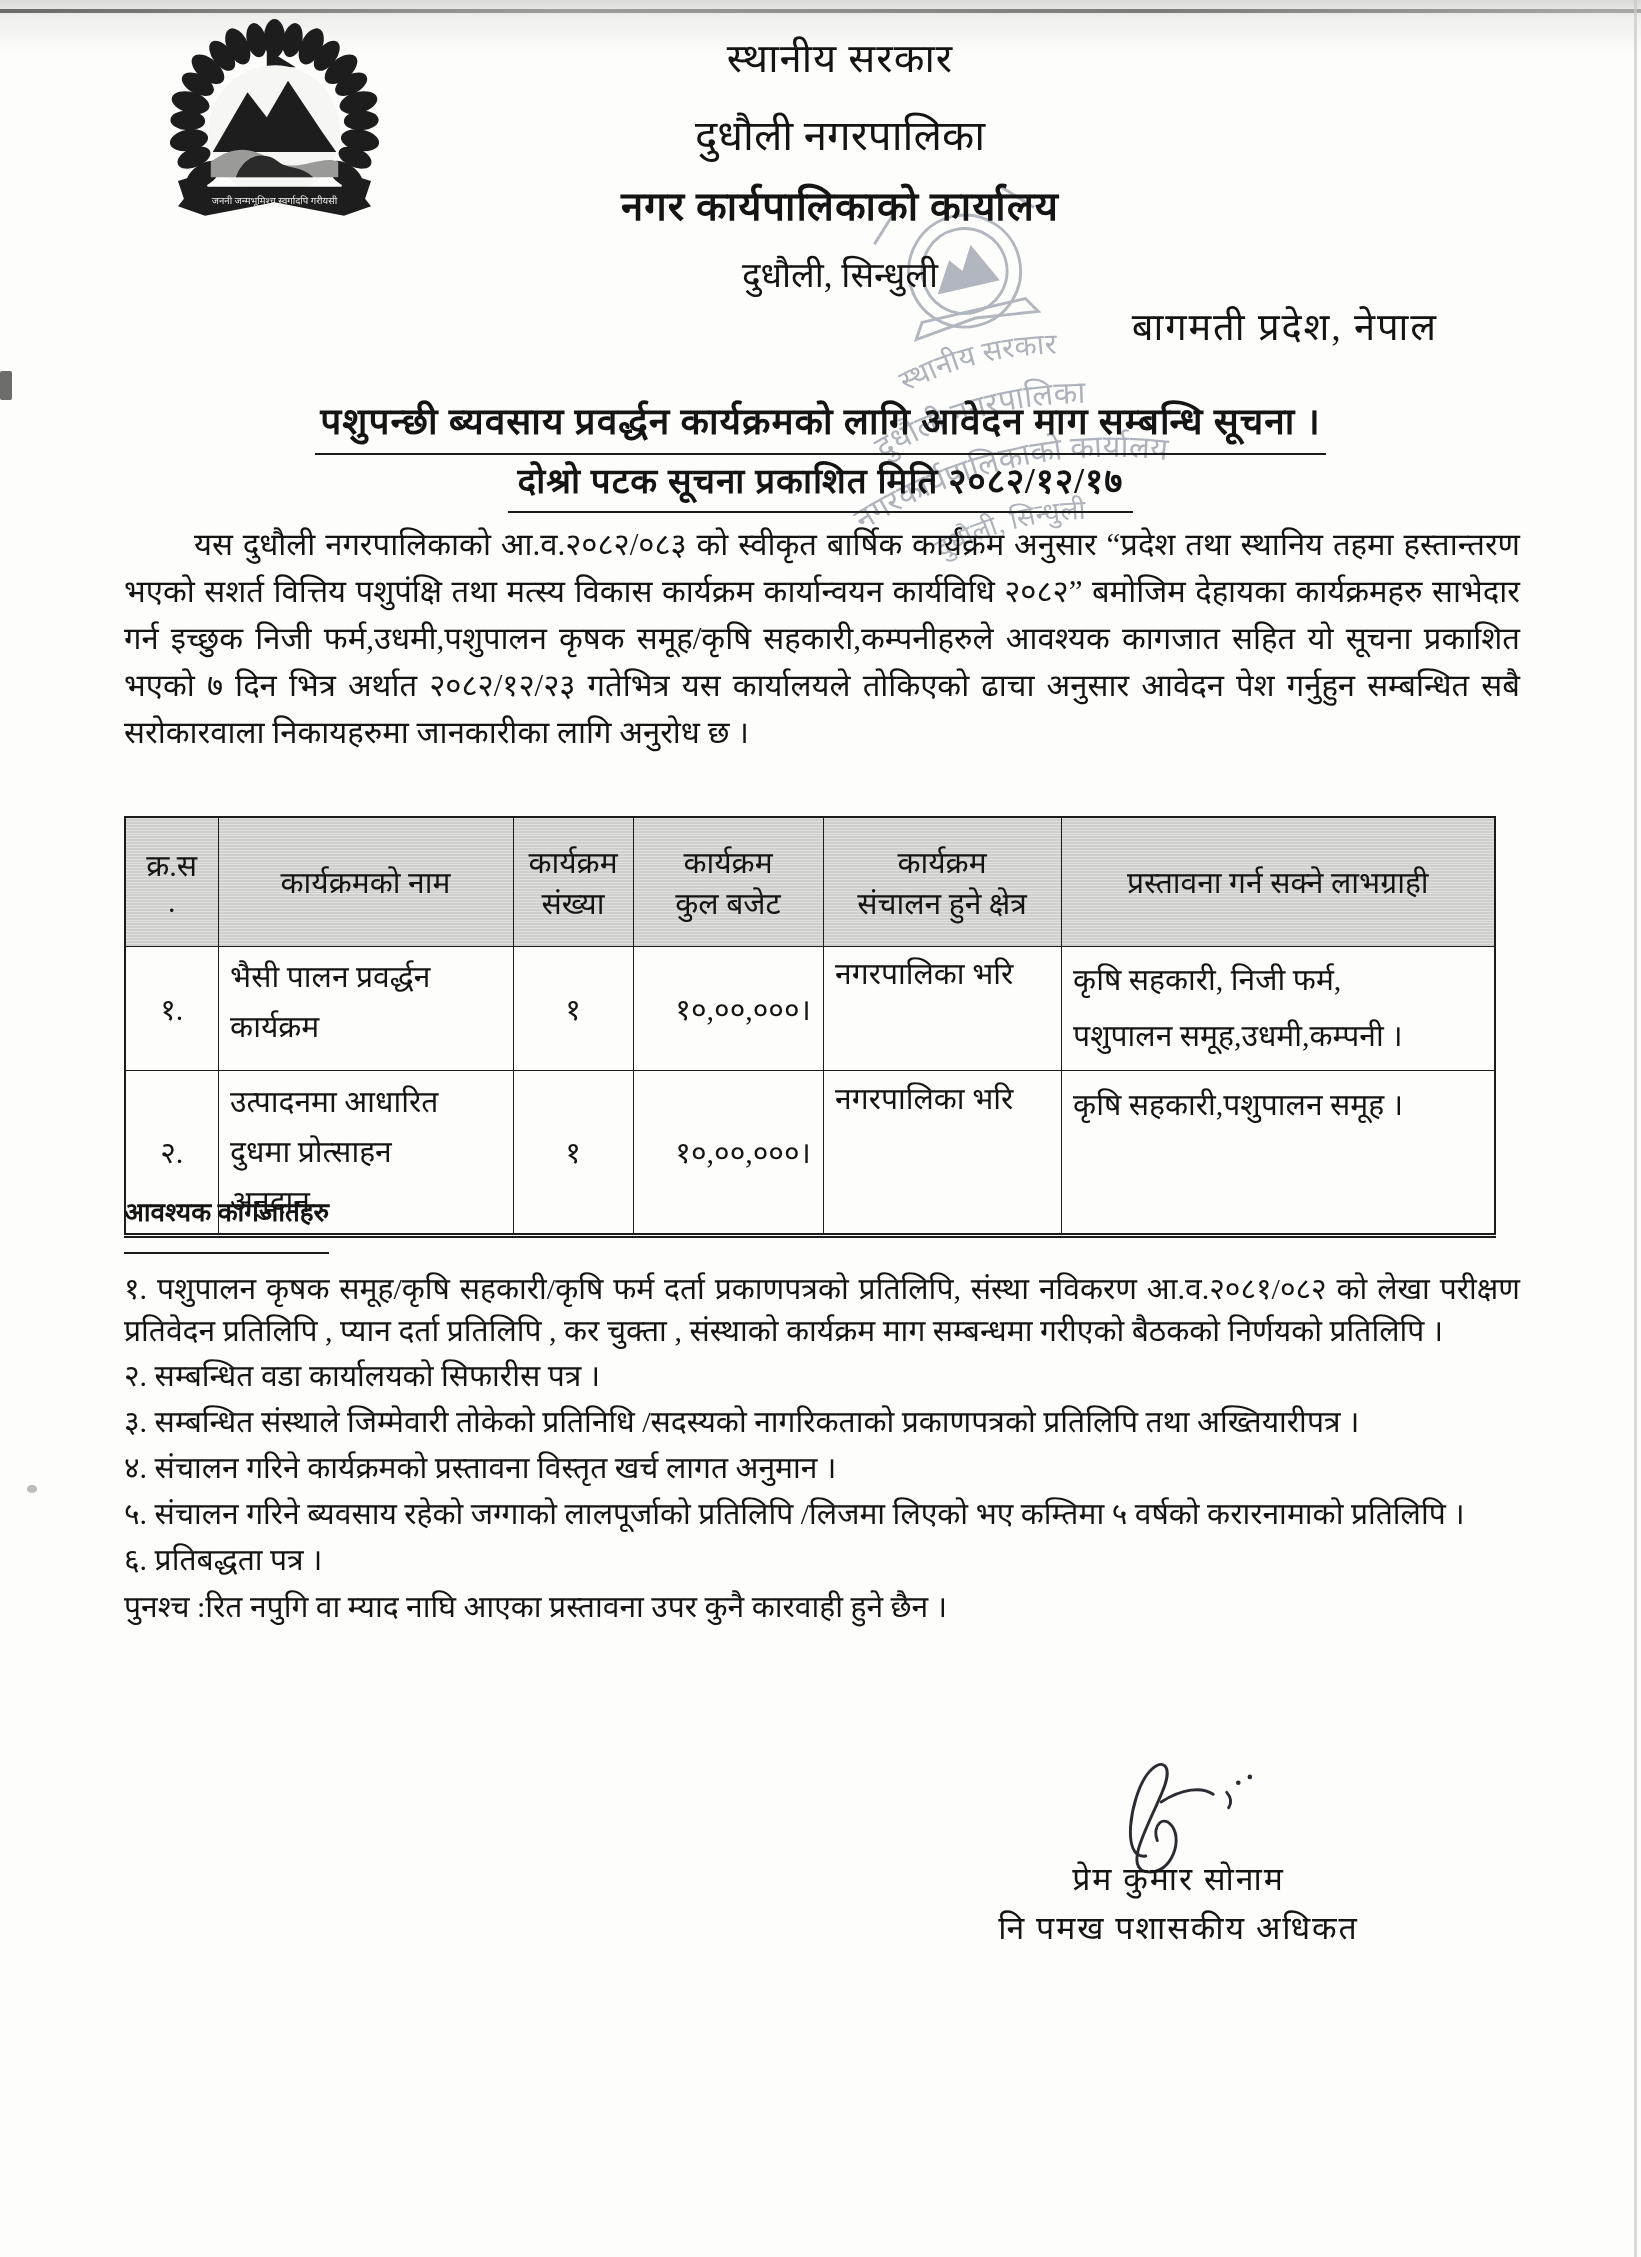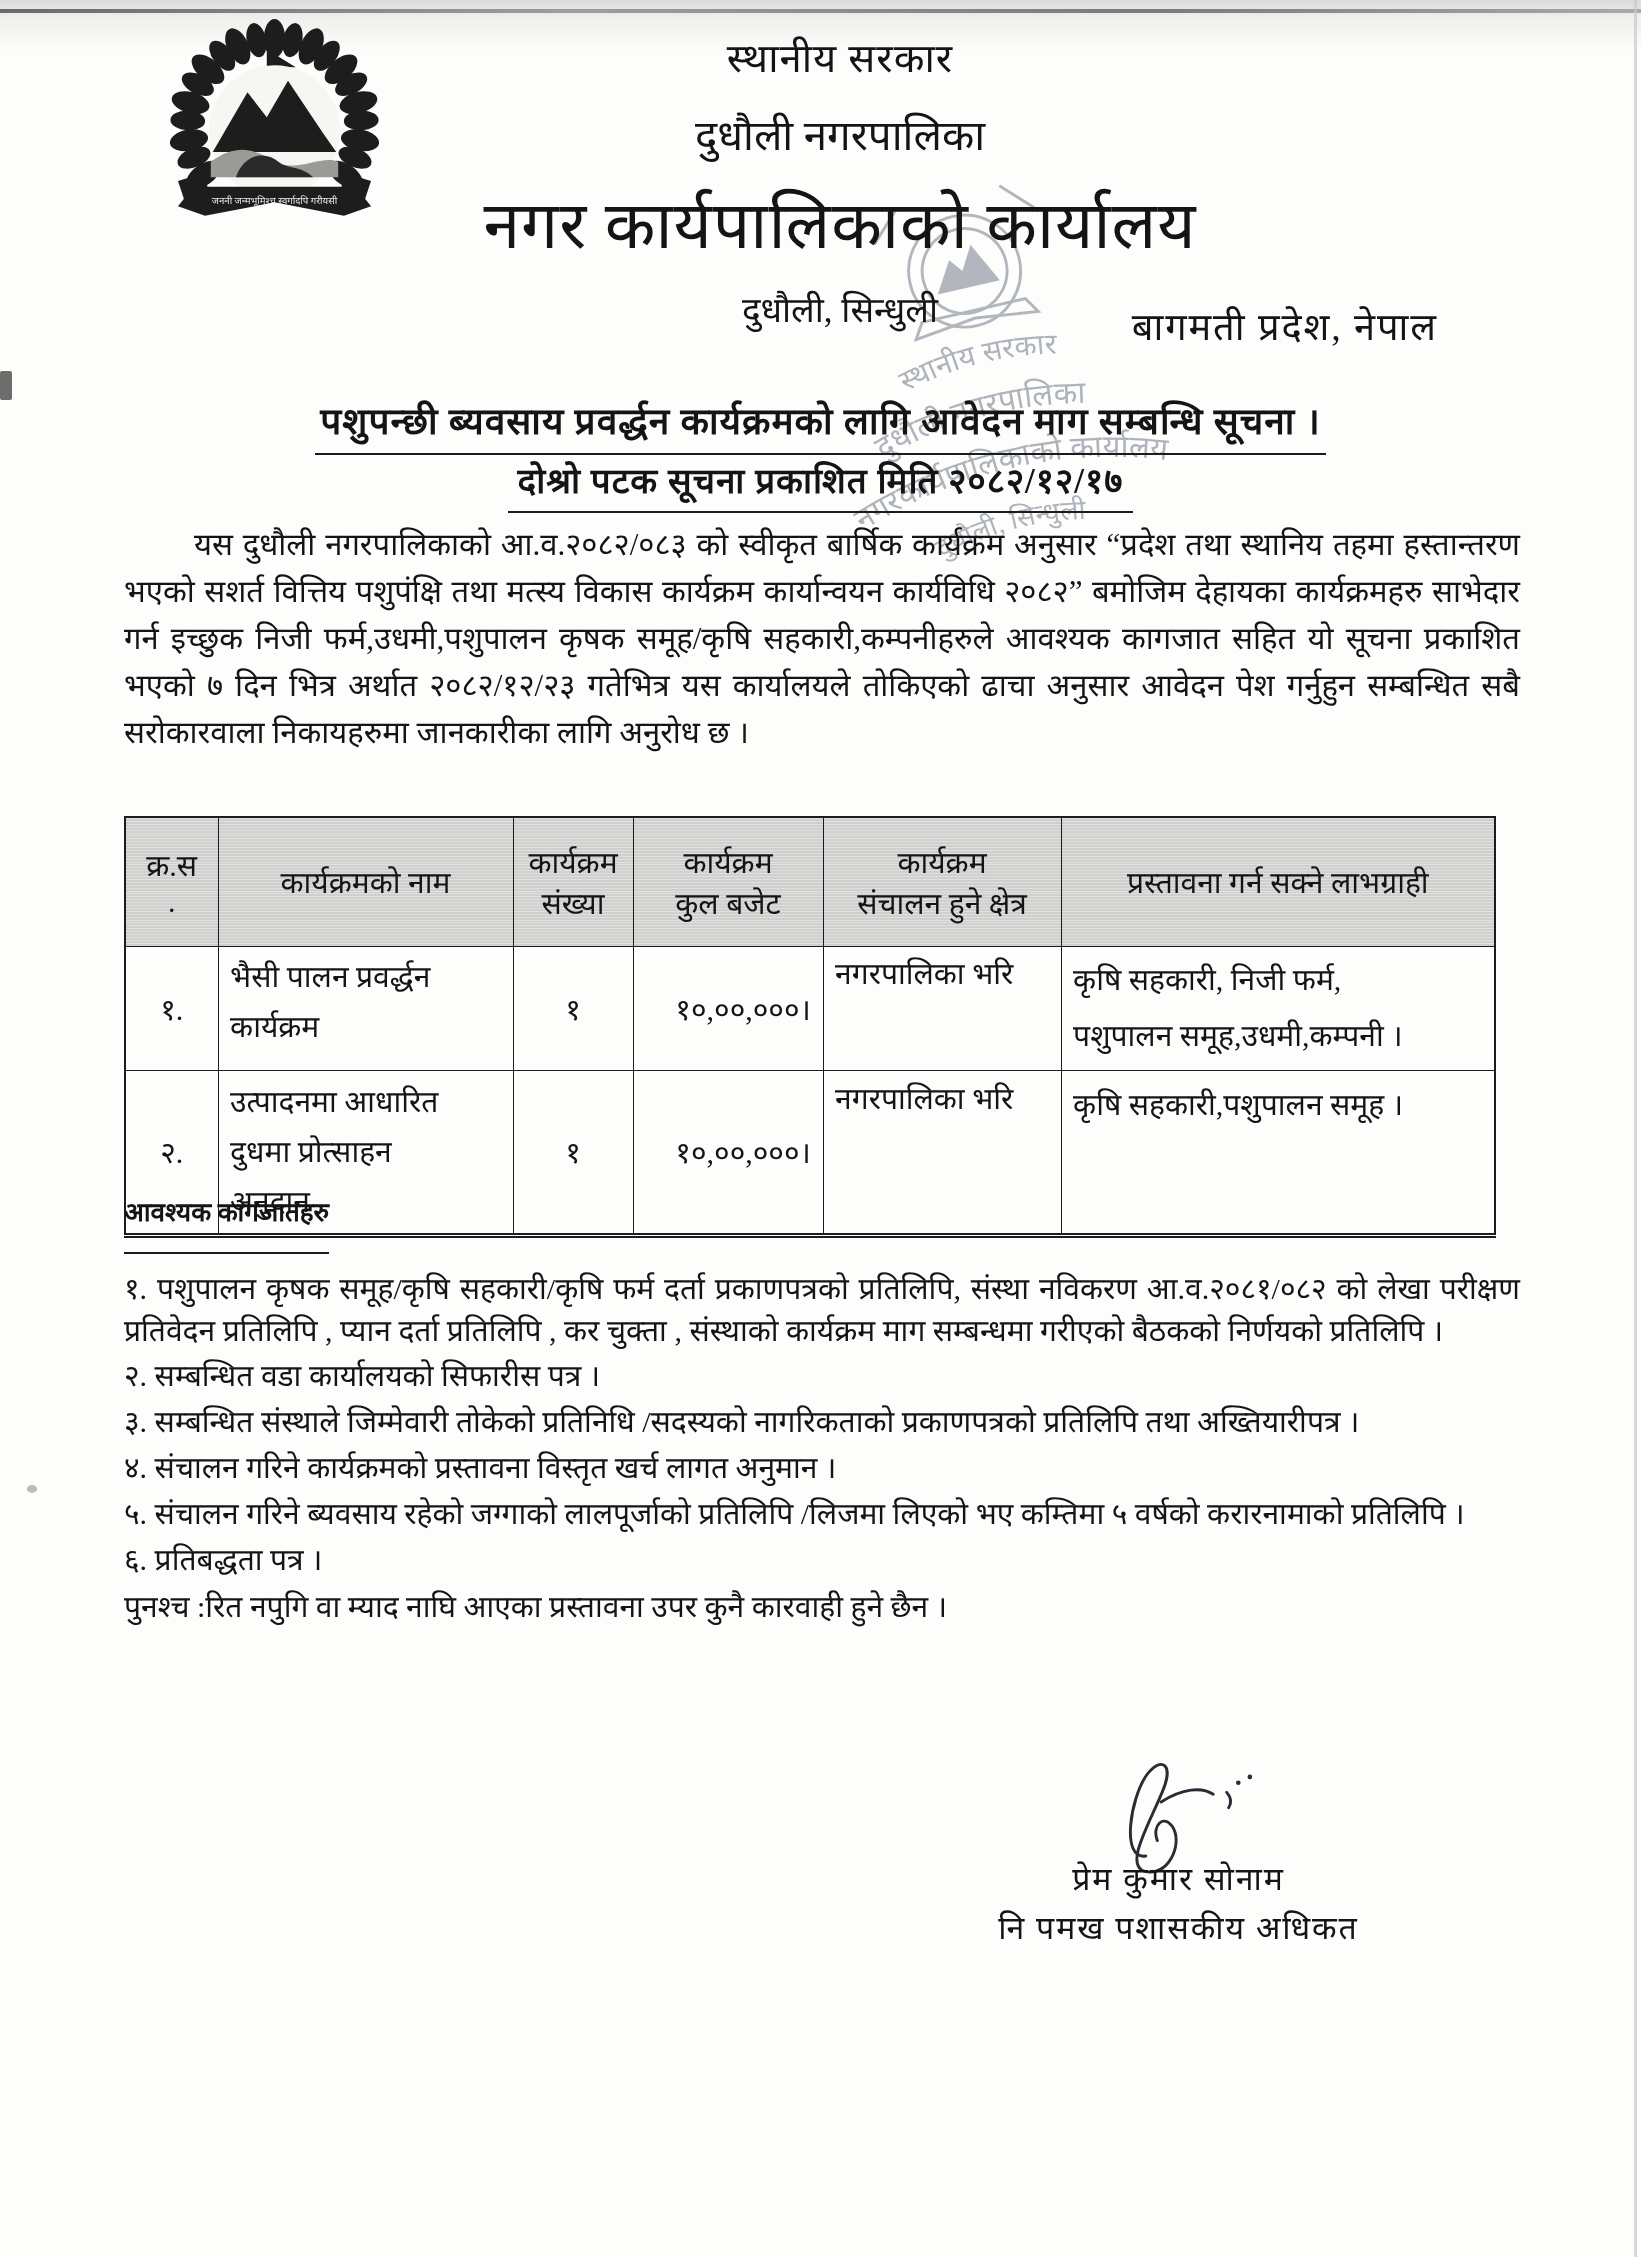--- a/index.html
+++ b/index.html
@@ -23,21 +23,21 @@
   .scan-left-mark{position:absolute;left:0;top:371px;width:11.6px;height:29px;background:#3c3c3c;opacity:.75;border-radius:1.9px;}
   .scan-left-dot{position:absolute;left:27px;top:1485px;width:9.7px;height:7.7px;background:#7a7a78;opacity:.5;border-radius:50%;}
 
   
   .logo{position:absolute;left:143px;top:17.4px;width:263px;height:249px;}
 
   
   .letterhead{position:absolute;left:309px;top:29px;width:1062px;text-align:center;z-index:2;}
   .lh1{font-size:40px;letter-spacing:1px;}
   .lh2{font-size:42px;margin-top:21px;}
-  .lh3{font-size:66px;font-weight:normal;margin-top:15.4px;letter-spacing:1px;}
+  .lh3{font-size:40px;font-weight:bold;margin-top:15.4px;letter-spacing:1px;}
   .lh4{font-size:35px;margin-top:17.4px;}
   .province{position:absolute;right:203px;top:299px;font-size:38px;z-index:2;letter-spacing:1.9px;}
 
   
   .stamp{position:absolute;left:763px;top:164px;width:454px;height:434px;z-index:1;
     transform:rotate(-13deg);opacity:.62;mix-blend-mode:multiply;}
   .stamp text{fill:#7e8697;font-family:"Liberation Serif","DejaVu Serif",serif;}
   .stamp .s-stroke{stroke:#848c9c;fill:none;}
 
   

